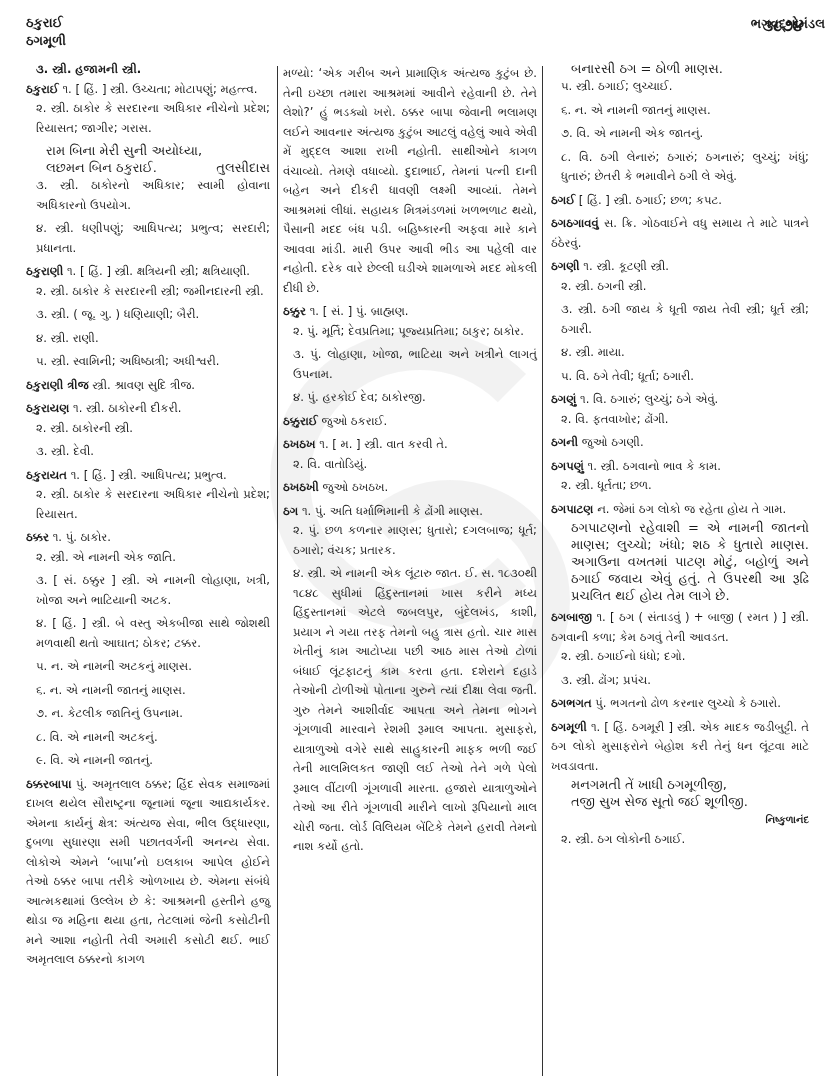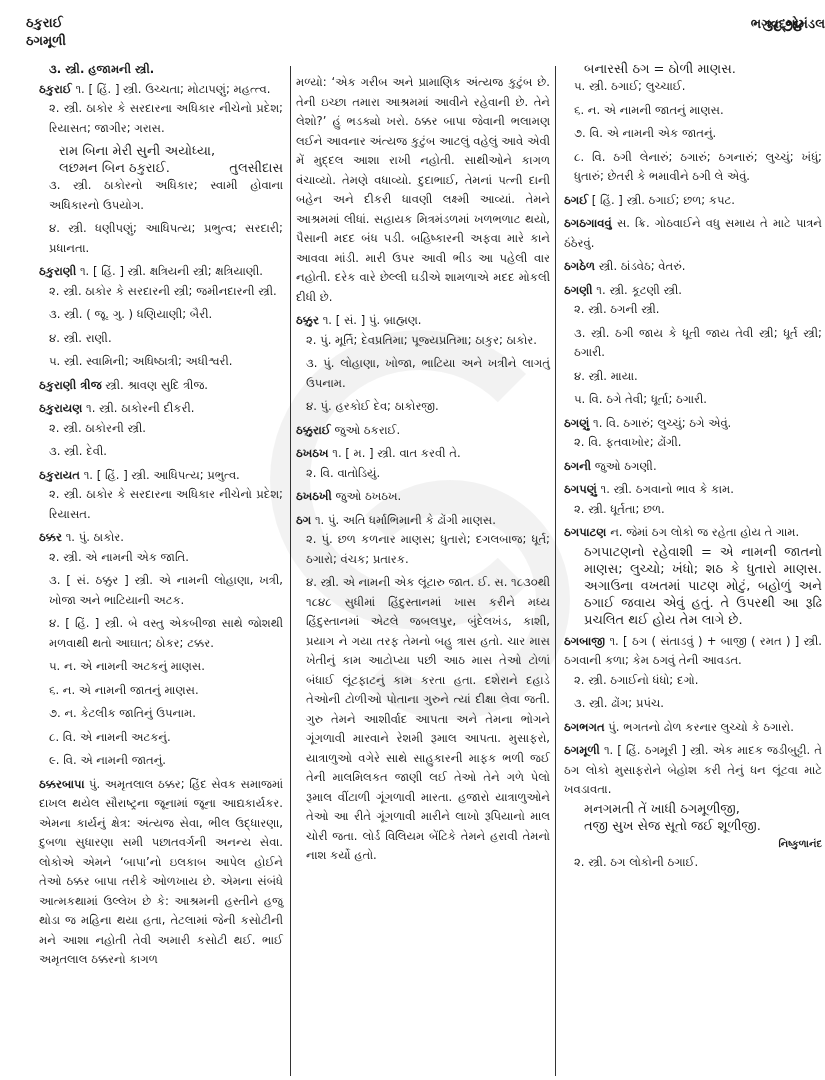--- a/index.html
+++ b/index.html
@@ -13,24 +13,24 @@
     pointer-events:none; opacity:0.07;
   }
   .watermark .ring1 { position:absolute; left:0; top:0; width:300px; height:300px; border:40px solid #555; border-radius:50%; box-sizing:border-box; border-right-color:transparent; }
   .watermark .ring2 { position:absolute; left:60px; top:150px; width:240px; height:240px; border:34px solid #555; border-radius:50%; box-sizing:border-box; border-left-color:transparent; }
 
   .header { position:absolute; top:0; left:0; width:825px; height:60px; }
   .hdr-guide { position:absolute; left:26px; top:14px; font-size:13px; font-weight:bold; line-height:18px; }
   .hdr-title { position:absolute; left:0; right:0; top:16px; text-align:right; font-size:13px; font-weight:bold; }
   .hdr-page { position:absolute; right:22px; top:16px; font-size:16px; font-weight:bold; }
 
-  .cols { position:absolute; top:60px; left:0; width:663px; height:1020px;margin-left:13px; }
+  .cols { position:absolute; top:60px; left:0; width:663px; height:1020px; }
   .col { position:absolute; top:0; font-size:11.6px; line-height:19.5px; }
   .col1 { left:26px; width:244px; }
-  .col2 { left:283px; width:254px; top:13px; }
+  .col2 { left:283px; width:254px; top:4px; }
   .col3 { left:551px; width:258px; }
   .rule { position:absolute; top:0; width:1px; background:#333; }
   .rule1 { left:277px; top:6px; height:1010px; }
   .rule2 { left:542px; top:6px; height:1010px; }
 
   .entry { margin:0 0 4px 0; text-align:justify; }
   .hw { font-weight:bold; }
   .sense { padding-left:10px; text-indent:0; margin:0; }
   .para { text-align:justify; margin:0 0 4px 0; }
   .quote { padding-left:20px; font-size:13px; line-height:17px; margin:0; }
@@ -162,24 +162,20 @@
 
     <div class="entry">
       <span class="hw">ઠગઈ</span>
       <span>[ હિં. ] સ્ત્રી. ઠગાઈ; છળ; કપટ.</span>
     </div>
     <div class="entry">
       <span class="hw">ઠગઠગાવવું</span>
       <span>સ. ક્રિ. ગોઠવાઈને વધુ સમાય તે માટે પાત્રને ઠંઠેરવું.</span>
     </div>
     <div class="entry">
-      <span class="hw">ઠગઠેળ</span>
-      <span>સ્ત્રી. ઠાંડવેઠ; વેતરું.</span>
-    </div>
-    <div class="entry">
       <span class="hw">ઠગણી</span>
       <span>૧. સ્ત્રી. કૂટણી સ્ત્રી.</span>
       <p class="cont">૨. સ્ત્રી. ઠગની સ્ત્રી.</p>
       <p class="cont">૩. સ્ત્રી. ઠગી જાય કે ધૂતી જાય તેવી સ્ત્રી; ધૂર્ત સ્ત્રી; ઠગારી.</p>
       <p class="cont">૪. સ્ત્રી. માયા.</p>
       <p class="cont">૫. વિ. ઠગે તેવી; ધૂર્તા; ઠગારી.</p>
     </div>
     <div class="entry">
       <span class="hw">ઠગણું</span>
       <span>૧. વિ. ઠગારું; લુચ્ચું; ઠગે એવું.</span>

